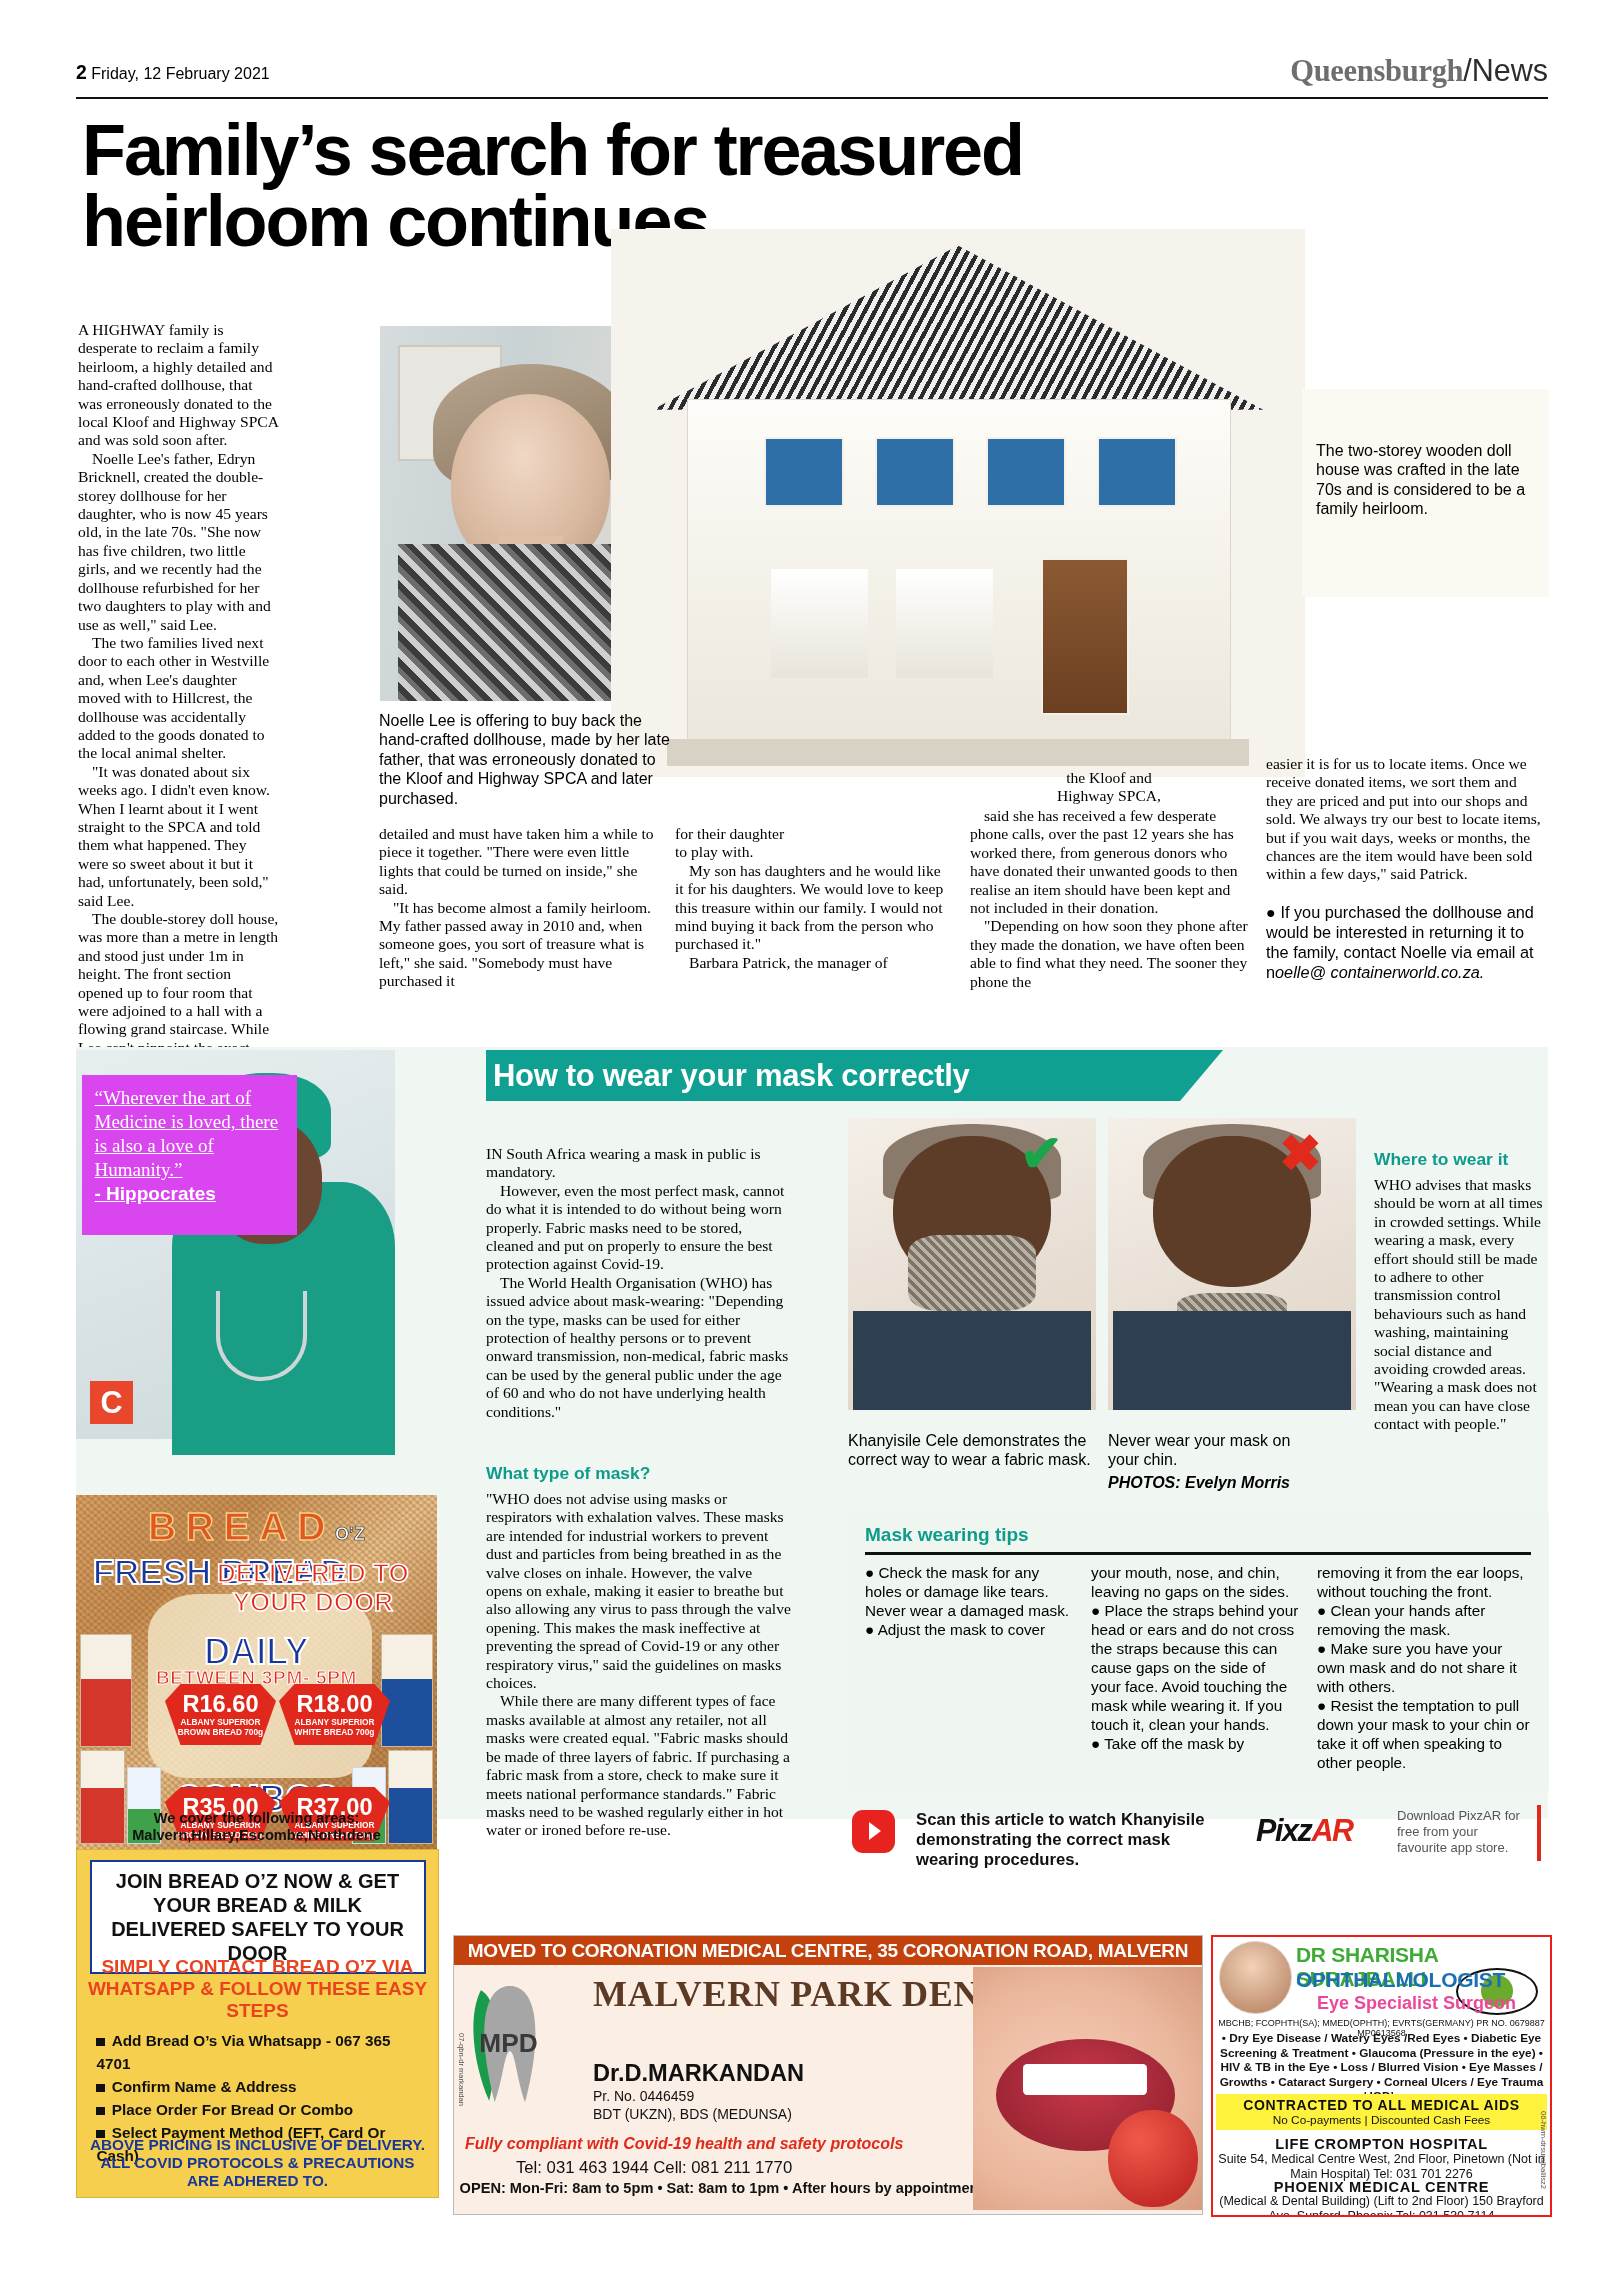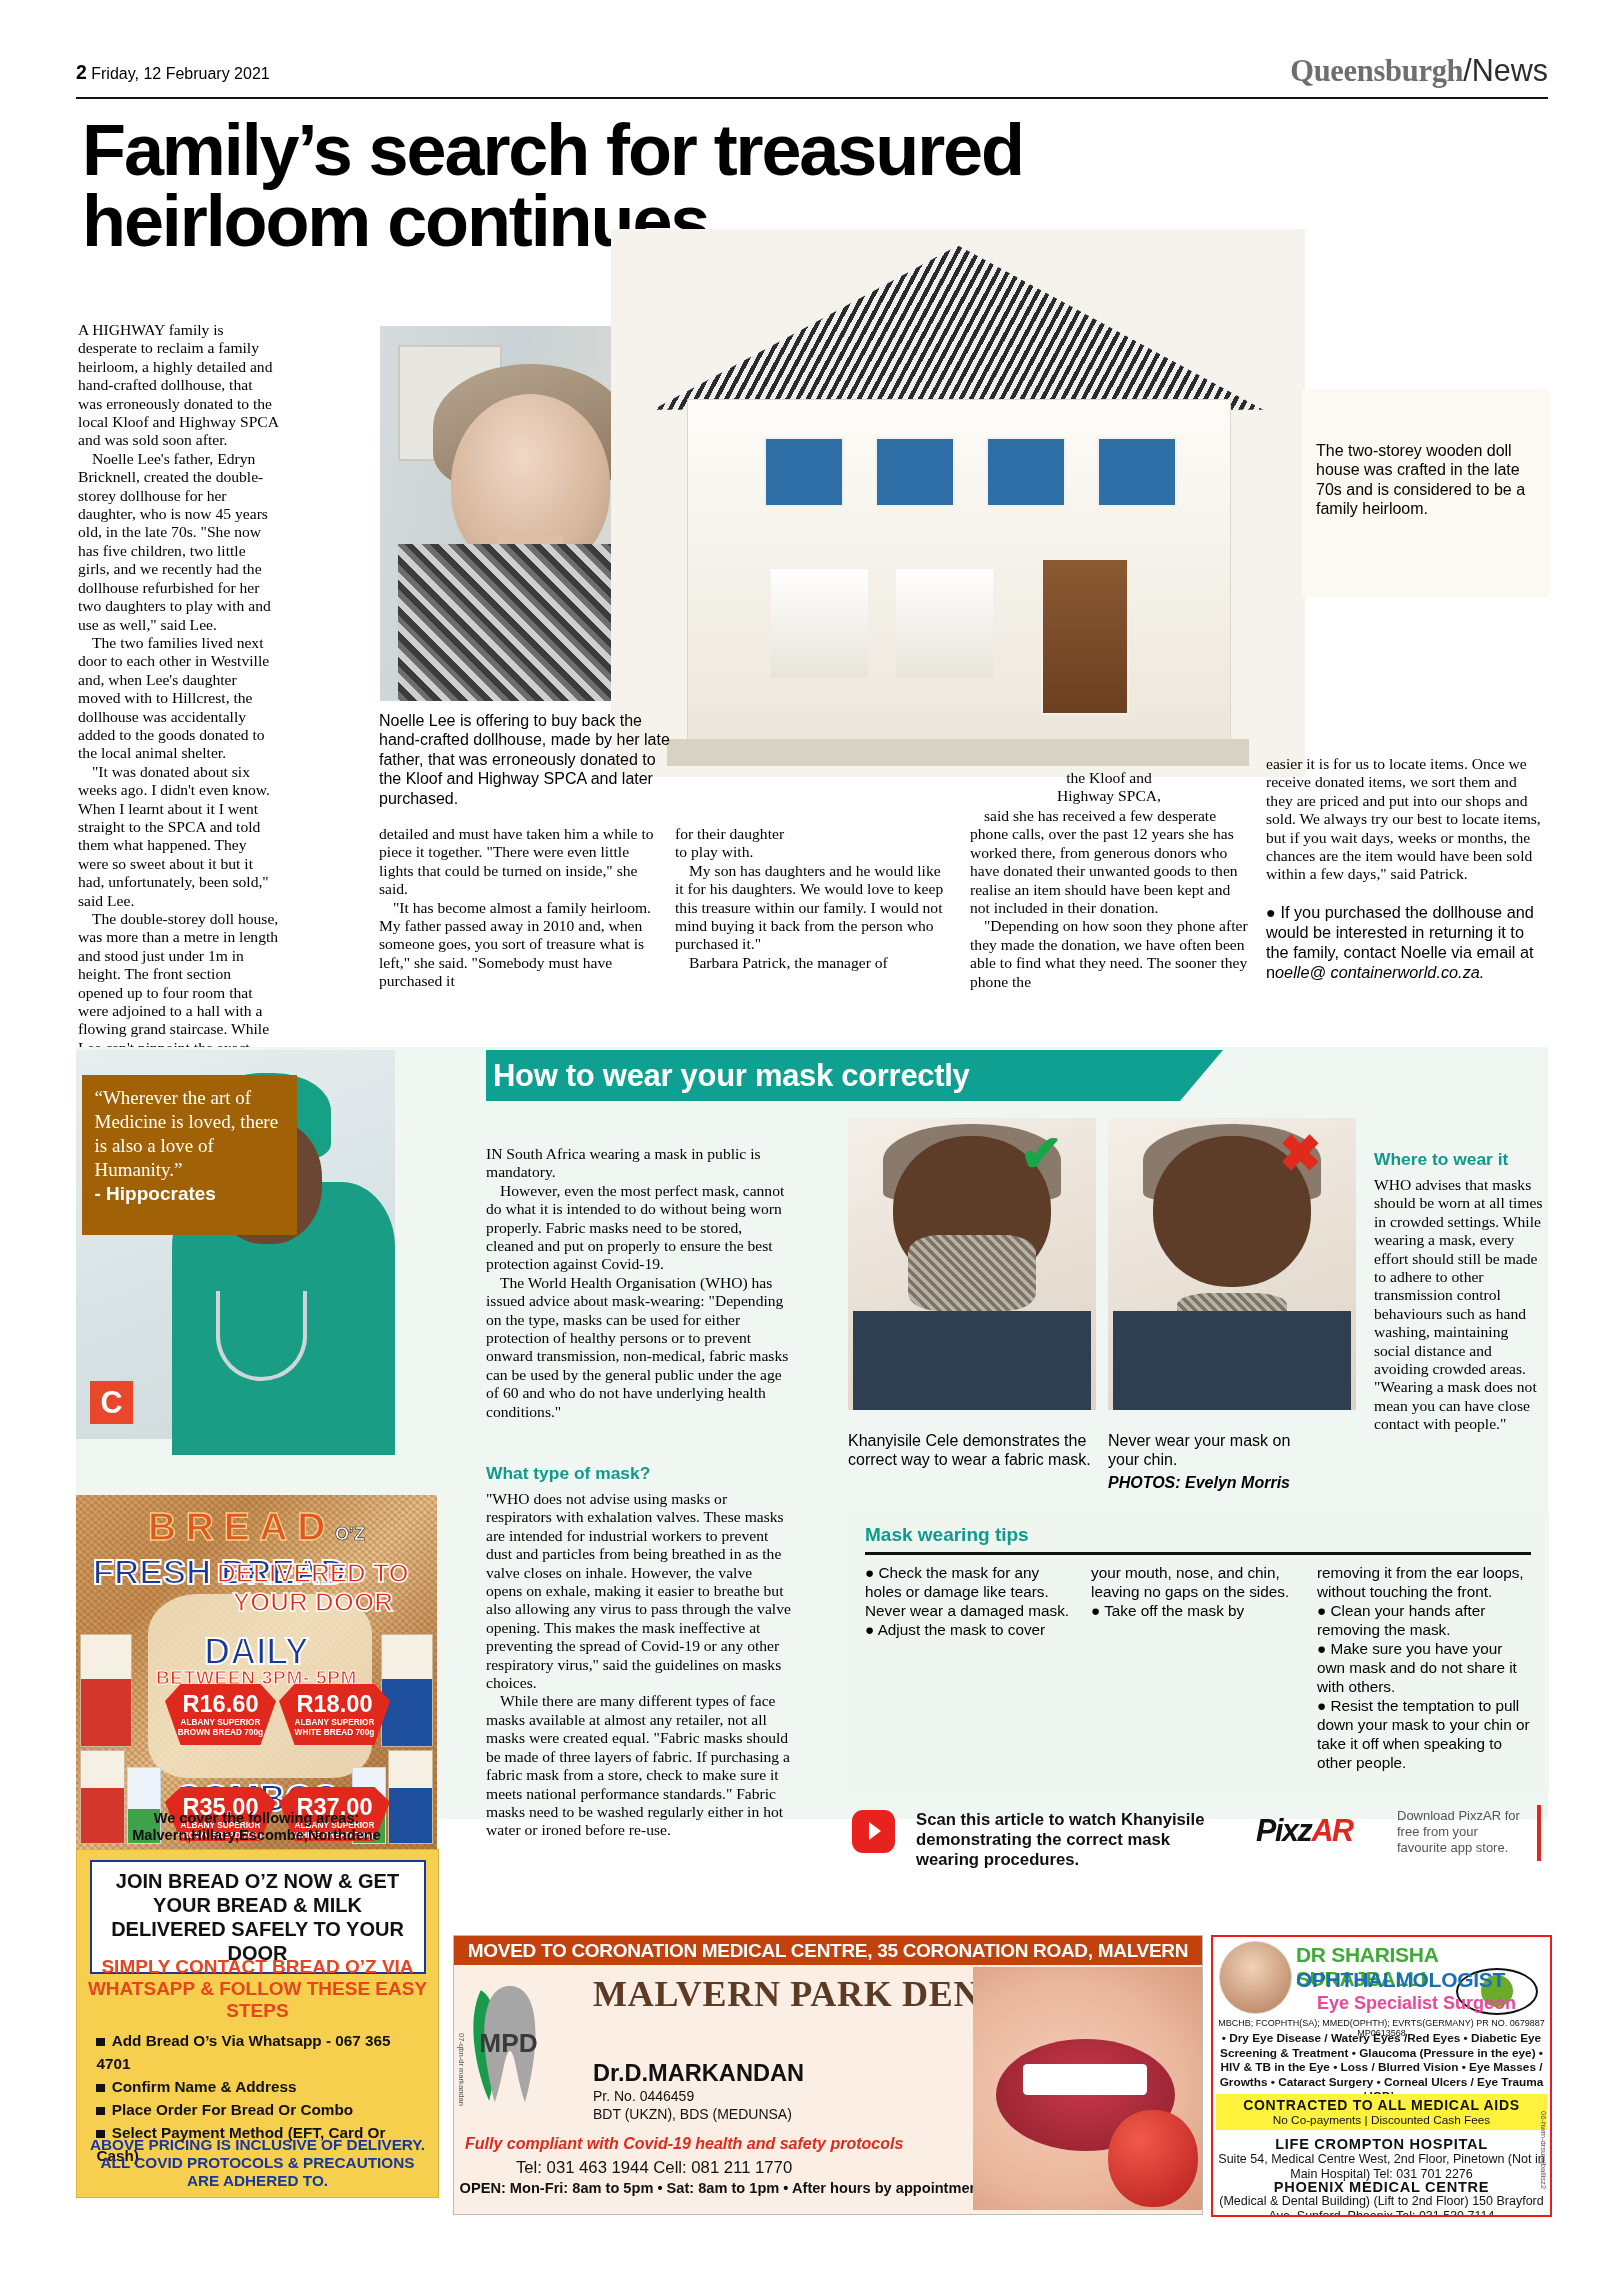--- a/index.html
+++ b/index.html
@@ -62,21 +62,21 @@
   .mask-banner .tip{position:absolute;right:-43px;top:0;width:0;height:0;
      border-top:0 solid transparent;border-bottom:51px solid transparent;border-left:43px solid #10a092;}
   .mask-banner h2{margin:0;font-family:"Liberation Sans",sans-serif;font-weight:bold;color:#fff;
      font-size:31px;line-height:51px;padding-left:7px;letter-spacing:-0.3px;}
 
   .quote-photo{position:absolute;background:linear-gradient(160deg,#e7eef0,#cdd9dc);}
   .qp-scrub{position:absolute;left:30%;top:34%;width:70%;height:70%;background:#1a9d85;border-radius:24% 24% 0 0;}
   .qp-cap{position:absolute;left:40%;top:6%;width:40%;height:22%;background:#16a085;border-radius:45% 45% 18% 18%;}
   .qp-face{position:absolute;left:43%;top:18%;width:34%;height:32%;border-radius:46%;background:#6b4733;}
   .qp-steth{position:absolute;left:44%;top:62%;width:26%;height:22%;border:4.9px solid #cfd6d8;border-top:none;border-radius:0 0 50% 50%;}
-  .quote-overlay{position:absolute;background:#a16207;color:#fff;}
+  .quote-overlay{position:absolute;background:#d946ef;color:#fff;text-decoration:underline;}
   .quote-overlay .qt{font-family:"Liberation Serif",serif;font-size:19px;line-height:24px;padding:11px 12.5px 0 12.5px;}
   .quote-overlay .qa{font-family:"Liberation Sans",sans-serif;font-weight:bold;font-size:19px;padding:1.4px 12.5px 11px 12.5px;}
 
   .redlogo{position:absolute;width:43px;height:43px;background:#e8472c;color:#fff;
     font-family:"Liberation Sans",sans-serif;font-weight:bold;font-size:30.5px;text-align:center;line-height:43px;}
 
   .subhead{font-family:"Liberation Sans",sans-serif;font-weight:bold;font-size:17.4px;color:#0d9b8c;}
 
   .mphoto{position:absolute;background:#efe7dd;overflow:hidden;}
   .mp-bg{position:absolute;inset:0;background:linear-gradient(160deg,#f4efe8,#ded2c4);}
@@ -336,20 +336,21 @@
   <div class="tipsbox" style="left:848px;top:1513px;width:701px;height:278px;"></div>
   <div class="subhead" style="position:absolute;left:865px;top:1524px;font-size:19px;">Mask wearing tips</div>
   <div class="tips-rule" style="left:865px;top:1552px;width:666px;"></div>
 
   <div class="tip-col" style="left:865px;top:1563px;width:208px;">
     <p>● Check the mask for any holes or damage like tears. Never wear a damaged mask.</p>
     <p>● Adjust the mask to cover</p>
   </div>
   <div class="tip-col" style="left:1091px;top:1563px;width:208px;">
     <p>your mouth, nose, and chin, leaving no gaps on the sides.</p>
+    <p>● Place the straps behind your head or ears and do not cross the straps because this can cause gaps on the side of your face. Avoid touching the mask while wearing it. If you touch it, clean your hands.</p>
     <p>● Take off the mask by</p>
   </div>
   <div class="tip-col" style="left:1317px;top:1563px;width:215px;">
     <p>removing it from the ear loops, without touching the front.</p>
     <p>● Clean your hands after removing the mask.</p>
     <p>● Make sure you have your own mask and do not share it with others.</p>
     <p>● Resist the temptation to pull down your mask to your chin or take it off when speaking to other people.</p>
   </div>
 
   <div class="yt" style="left:852px;top:1810px;"></div>

